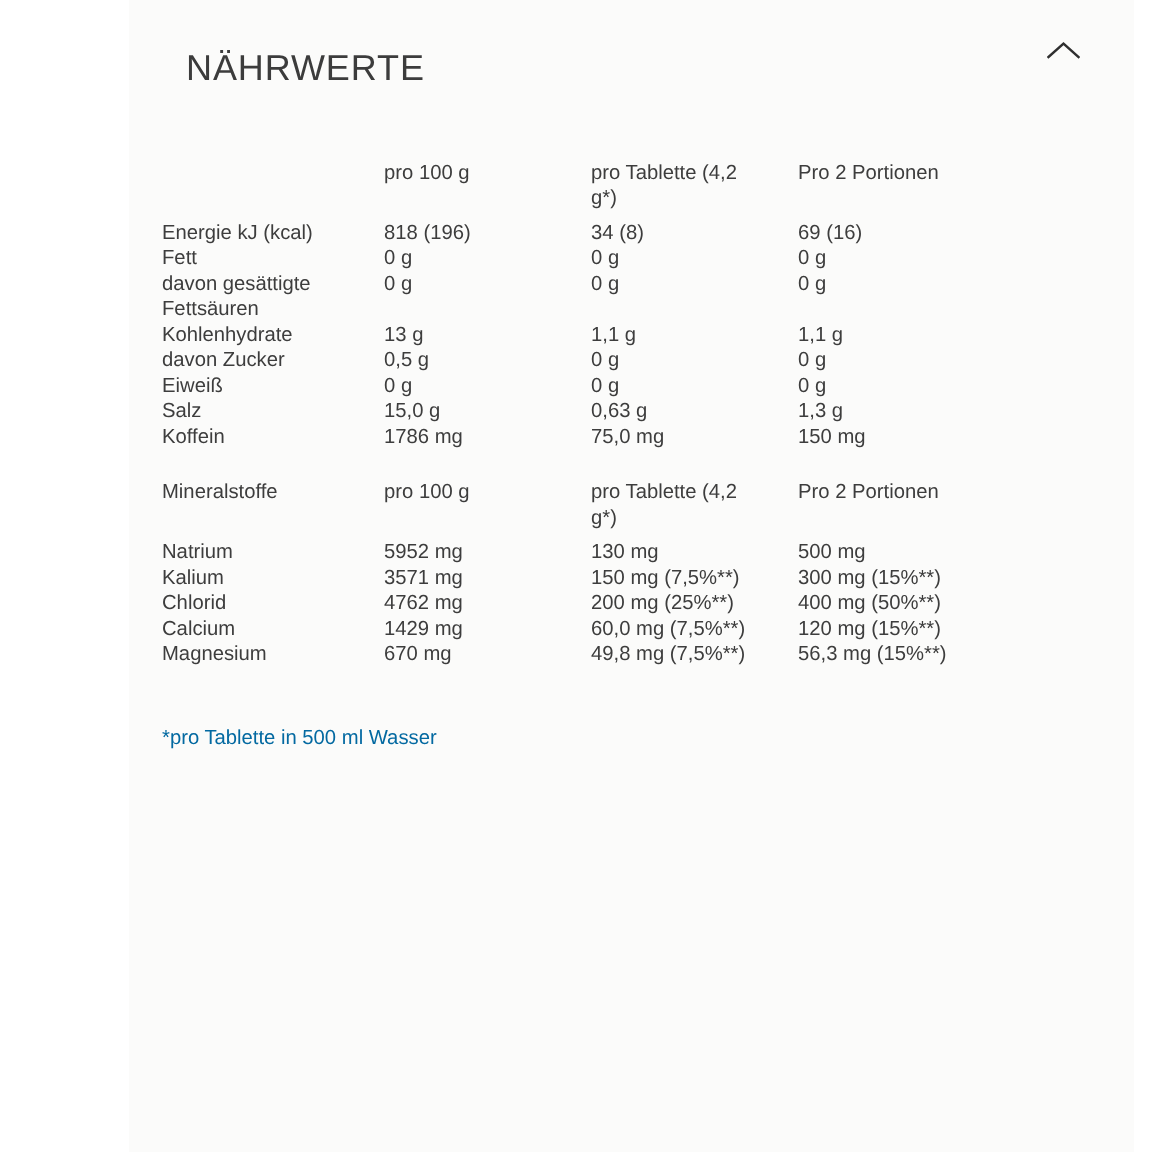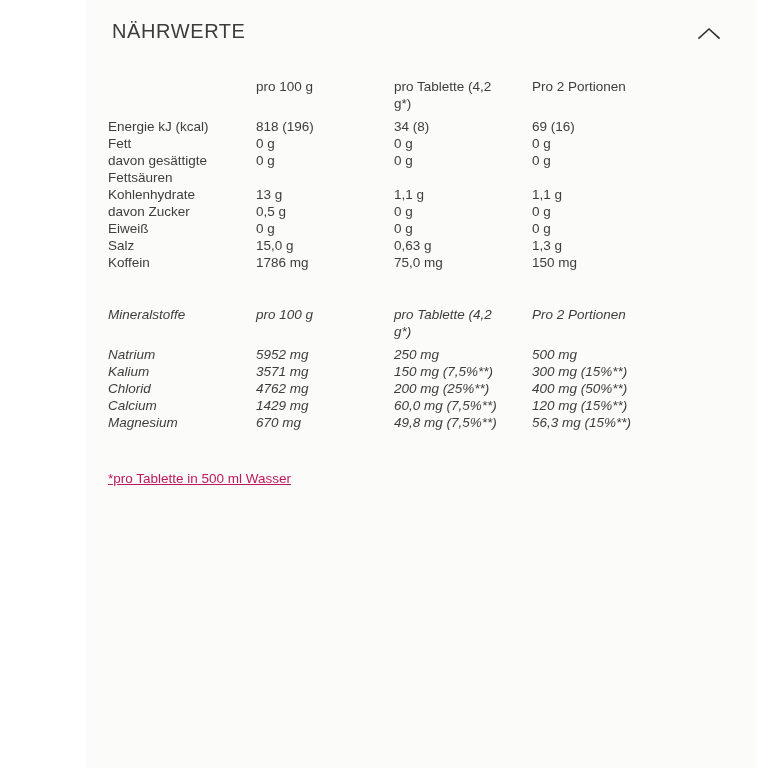--- a/index.html
+++ b/index.html
@@ -47,25 +47,25 @@
     box-sizing: border-box;
     padding: 0 24px 0 22px;
   }
   .header {
     display: flex;
     align-items: flex-start;
     justify-content: space-between;
     padding-top: 12px;
   }
   .section-title {
-    font-size: 20px;
+    font-size: 24px;
     letter-spacing: 0.6px;
     color: #3c3c3c;
     font-weight: 400;
-    margin: 4px;
+    margin: 16px;
     padding-top: 4px;
   }
   .chevron {
     width: 30px;
     height: 30px;
     display: flex;
     align-items: center;
     justify-content: center;
     margin-top: 6px;
     margin-right: 8px;
@@ -102,29 +102,28 @@
 
   .data-row td {
     padding-top: 10px;
     padding-bottom: 10px;
     line-height: 17px;
     color: #3d3d3d;
   }
   .data-row td.lbl { padding-right: 2px; }
 
   .block1 { margin-top: 30px; }
-  .block2 { margin-top: 35px; font-style: italic; }
+  .block2 { margin-top: 20px; }
 
   .spacer-row td { height: 6px; padding: 0; }
 
   .footnotes {
     margin-top: 40px;
     font-size: 13.5px;
-    color: #be185d;
-    text-decoration: underline;
+    color: #0369a1;
   }
   .footnotes div { margin-bottom: 24px; }
 </style>
 </head>
 <body>
 
 <div class="page">
   <div class="left-rail"></div>
   <div class="right-rail"></div>
 
@@ -224,21 +223,21 @@
           <th>Pro 2 Portionen</th>
         </tr>
       </thead>
       <tbody>
         <tr class="spacer-row">
             <td colspan="4"></td>
           </tr>
         <tr class="data-row">
           <td class="lbl">Natrium</td>
           <td>5952 mg</td>
-          <td>250 mg</td>
+          <td>130 mg</td>
           <td>500 mg</td>
         </tr>
         <tr class="data-row">
           <td class="lbl">Kalium</td>
           <td>3571 mg</td>
           <td>150 mg (7,5%**)</td>
           <td>300 mg (15%**)</td>
         </tr>
         <tr class="data-row">
           <td class="lbl">Chlorid</td>

